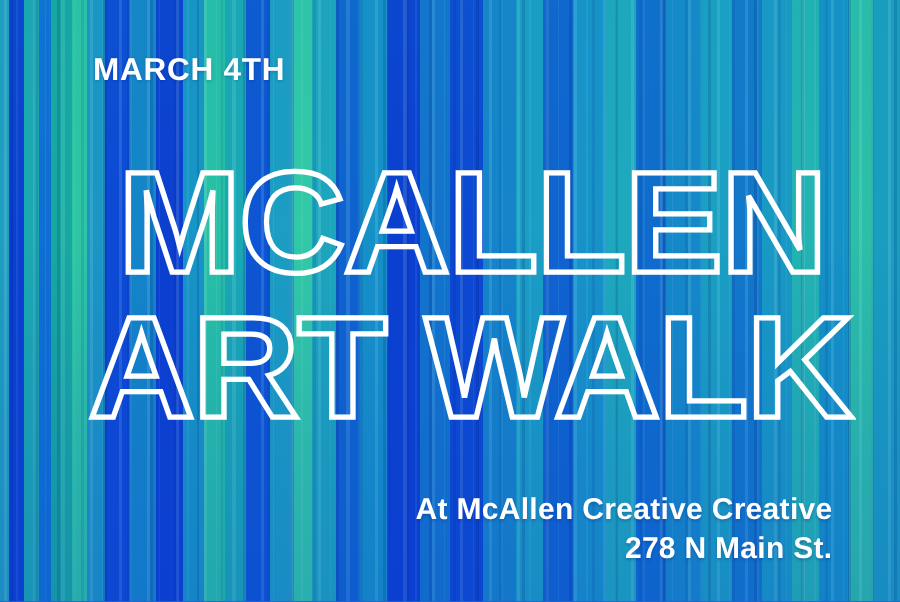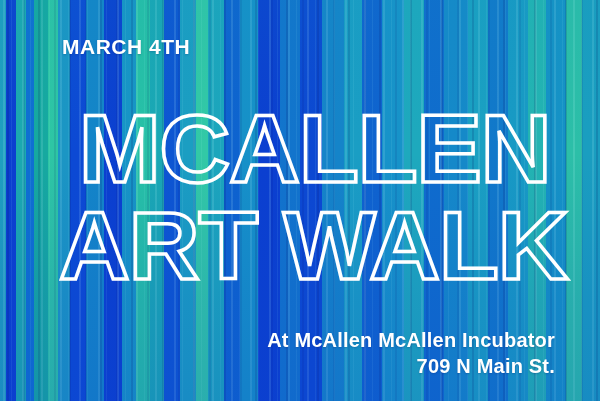--- a/index.html
+++ b/index.html
@@ -198,18 +198,18 @@
     <div id="date-block">
       <div>MARCH 4TH</div>
     </div>
 
     <div id="title-block">
       <div class="title-line" id="title-line-1">MCALLEN</div>
       <div class="title-line" id="title-line-2">ART WALK</div>
     </div>
 
     <div id="address-block">
-      <div>At McAllen McAllen Incubator</div>
-      <div>709 N Main St.</div>
+      <div>At McAllen Creative Creative</div>
+      <div>278 N Main St.</div>
     </div>
 
   </div>
 </div>
 
 </body></html>

